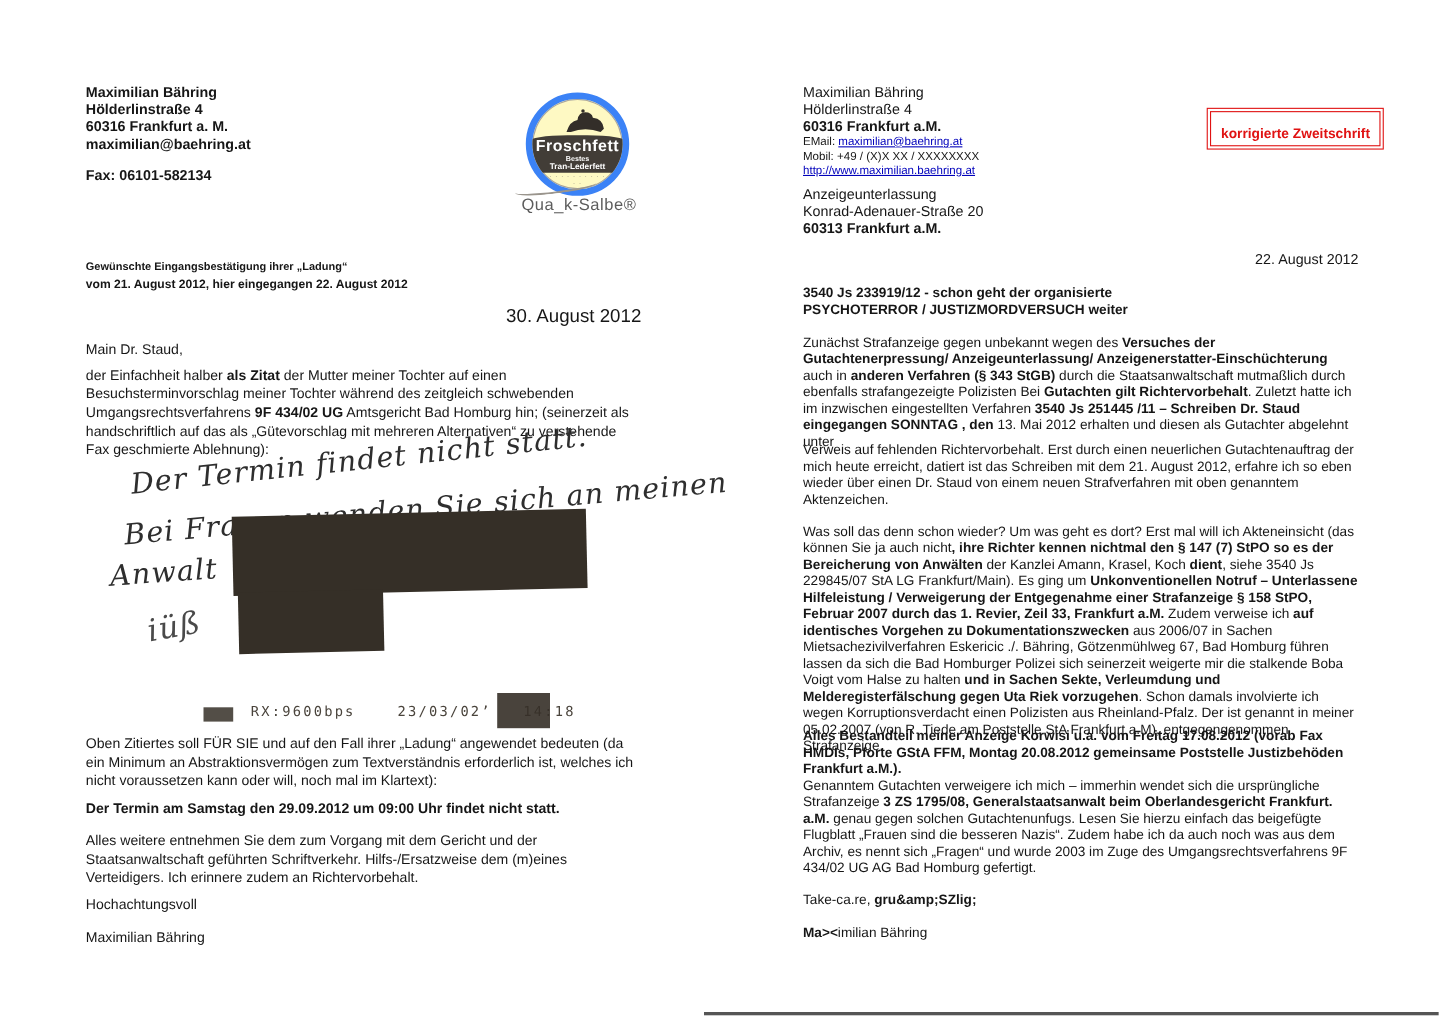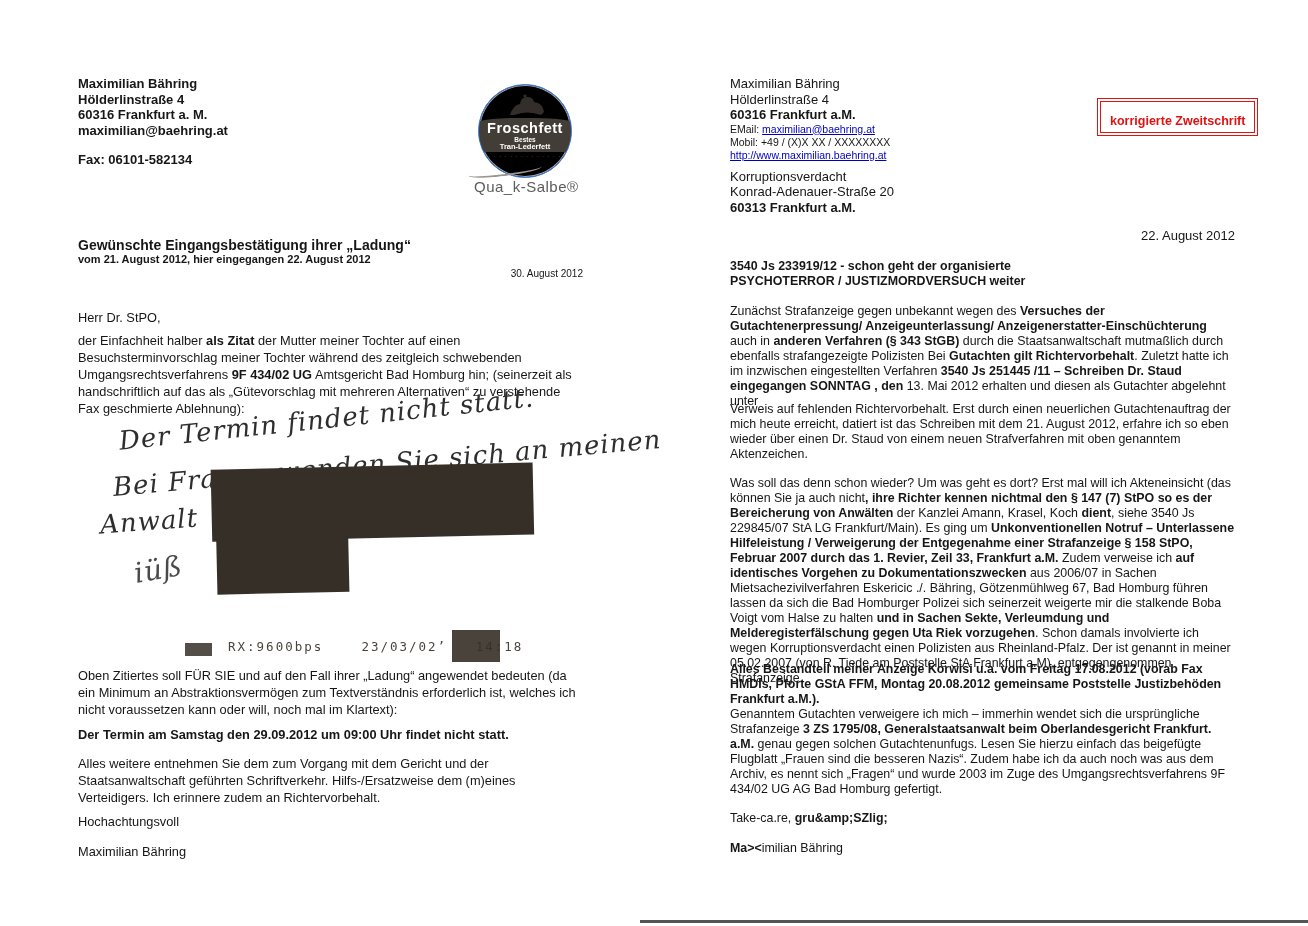--- a/index.html
+++ b/index.html
@@ -41,22 +41,22 @@
     font-family:"DejaVu Sans Mono", monospace;
     font-size:12.5px;
     color:#4a443c;
     letter-spacing:2px;
     white-space:nowrap;
   }
 
   
   .logo-circle {
     width:94px; height:94px; border-radius:50%;
-    background:#000000;
-    border:1px solid #3b82f6;
+    background:#fef9c3;
+    border:6px solid #3b82f6;
     overflow:hidden;
     box-shadow:0 0 0 1px #a9a49c inset;
   }
   .logo-band {
     position:absolute; left:-4px; right:-4px; top:33px; height:34px;
     background:#423d37;
     text-align:center;
     border-radius:40% 40% 0 0 / 18% 18% 0 0;
   }
   .logo-brand { color:#fff; font-weight:bold; font-size:14.5px; line-height:16px; padding-top:2px; letter-spacing:0.5px; }
@@ -90,43 +90,43 @@
   <div class="abs sender-block b" style="left:78px;top:76px;">
     <div>Maximilian Bähring</div>
     <div>Hölderlinstraße 4</div>
     <div>60316 Frankfurt a. M.</div>
     <div>maximilian@baehring.at</div>
   </div>
 
   <div class="abs b" style="left:78px;top:152px;font-size:13px;">Fax: 06101-582134</div>
 
 
-  <div class="abs b" style="left:78px;top:237px;font-size:14px;">Gewünschte Eingangsbestätigung ihrer „Ladung“</div>
+  <div class="abs b" style="left:78px;top:237px;font-size:10px;">Gewünschte Eingangsbestätigung ihrer „Ladung“</div>
   <div class="abs b" style="left:78px;top:253px;font-size:11px;">vom  21. August 2012, hier eingegangen 22. August 2012</div>
 
   <div class="abs logo-circle" style="left:478px;top:84px;">
     <div class="abs" style="left:26px;top:4px;width:42px;height:30px;">
       <svg width="42" height="30" viewBox="0 0 42 30">
         <path d="M5 26 q3-10 10-11 q1-7 7-7 q6 0 7 5 q9 1 10 10 l-3 3 q-14-5-27 0 z" fill="#332e29"></path>
         <circle cx="20" cy="7" r="1.6" fill="#332e29"></circle>
       </svg>
     </div>
     <div class="logo-band">
       <div class="logo-brand">Froschfett</div>
       <div class="logo-sub1">Bestes</div>
       <div class="logo-sub2">Tran-Lederfett</div>
     </div>
     <div class="logo-bottom-arc">· · · · · · · · · · · · · ·</div>
   </div>
   <div class="abs scratch" style="left:468px;top:166px;"></div>
   <div class="abs logo-caption" style="left:474px;top:178px;">Qua_k-Salbe®</div>
 
-  <div class="abs l-col right-align" style="top:268px;font-size:10px;">30. August 2012</div>
+  <div class="abs l-col right-align" style="top:278px;font-size:17px;">30. August 2012</div>
 
-  <div class="abs l-col txt" style="top:309px;">Herr Dr. StPO,</div>
+  <div class="abs l-col txt" style="top:309px;">Main Dr. Staud,</div>
 
   <div class="abs l-col txt" style="top:332px;"><span>der Einfachheit halber </span><span class="b">als Zitat</span><span> der Mutter meiner Tochter auf einen Besuchsterminvorschlag meiner Tochter während des zeitgleich schwebenden Umgangsrechtsverfahrens </span><span class="b">9F 434/02 UG</span><span> Amtsgericht Bad Homburg hin; (seinerzeit als handschriftlich auf das als „Gütevorschlag mit mehreren Alternativen“ zu verstehende Fax geschmierte Ablehnung):</span></div>
 
   <div class="abs hand" style="left:118px;top:404px;font-size:26px;transform:rotate(-6deg);">Der Termin findet nicht statt.</div>
   <div class="abs hand" style="left:112px;top:448px;font-size:26px;transform:rotate(-5deg);">Bei Fragen wenden Sie sich an meinen</div>
   <div class="abs hand" style="left:100px;top:506px;font-size:26px;transform:rotate(-4deg);">Anwalt</div>
   <div class="abs hand" style="left:134px;top:553px;font-size:28px;transform:rotate(-10deg);color:#4a4a4a;">iüß</div>
 
   <div class="abs" style="left:208px;top:458px;width:340px;height:140px;transform:rotate(-1.3deg);">
     <div class="redact" style="left:4px;top:8px;width:322px;height:72px;"></div>
@@ -162,21 +162,21 @@
     <div class="small"><span class="lnk">http://www.maximilian.baehring.at</span></div>
   </div>
 
   <div class="abs stamp-outer" style="left:443px;top:98px;">
     <div class="stamp-inner">
       <div class="stamp-text">korrigierte Zweitschrift</div>
     </div>
   </div>
 
   <div class="abs addr-block" style="left:76px;top:169px;">
-    <div>Korruptionsverdacht</div>
+    <div>Anzeigeunterlassung</div>
     <div>Konrad-Adenauer-Straße 20</div>
     <div class="b">60313 Frankfurt a.M.</div>
   </div>
 
   <div class="abs right-align" style="left:76px;top:228px;width:505px;font-size:13px;">22. August 2012</div>
 
   <div class="abs pre b rtxt" style="left:76px;top:259px;width:505px;">3540 Js 233919/12 - schon geht der organisierte
 PSYCHOTERROR / JUSTIZMORDVERSUCH weiter</div>
 
   <div class="abs rtxt" style="left:76px;top:304px;width:505px;"><span>Zunächst Strafanzeige gegen unbekannt wegen des </span><span class="b">Versuches der Gutachtenerpressung/ Anzeigeunterlassung/ Anzeigenerstatter-Einschüchterung</span><span> auch in </span><span class="b">anderen Verfahren (§ 343 StGB)</span><span>  durch die Staatsanwaltschaft mutmaßlich durch ebenfalls strafangezeigte Polizisten  Bei </span><span class="b">Gutachten gilt Richtervorbehalt</span><span>. Zuletzt hatte ich im inzwischen eingestellten Verfahren </span><span class="b">3540 Js 251445 /11 – Schreiben Dr. Staud eingegangen SONNTAG , den</span><span> 13. Mai 2012 erhalten und diesen als Gutachter abgelehnt unter</span></div>

